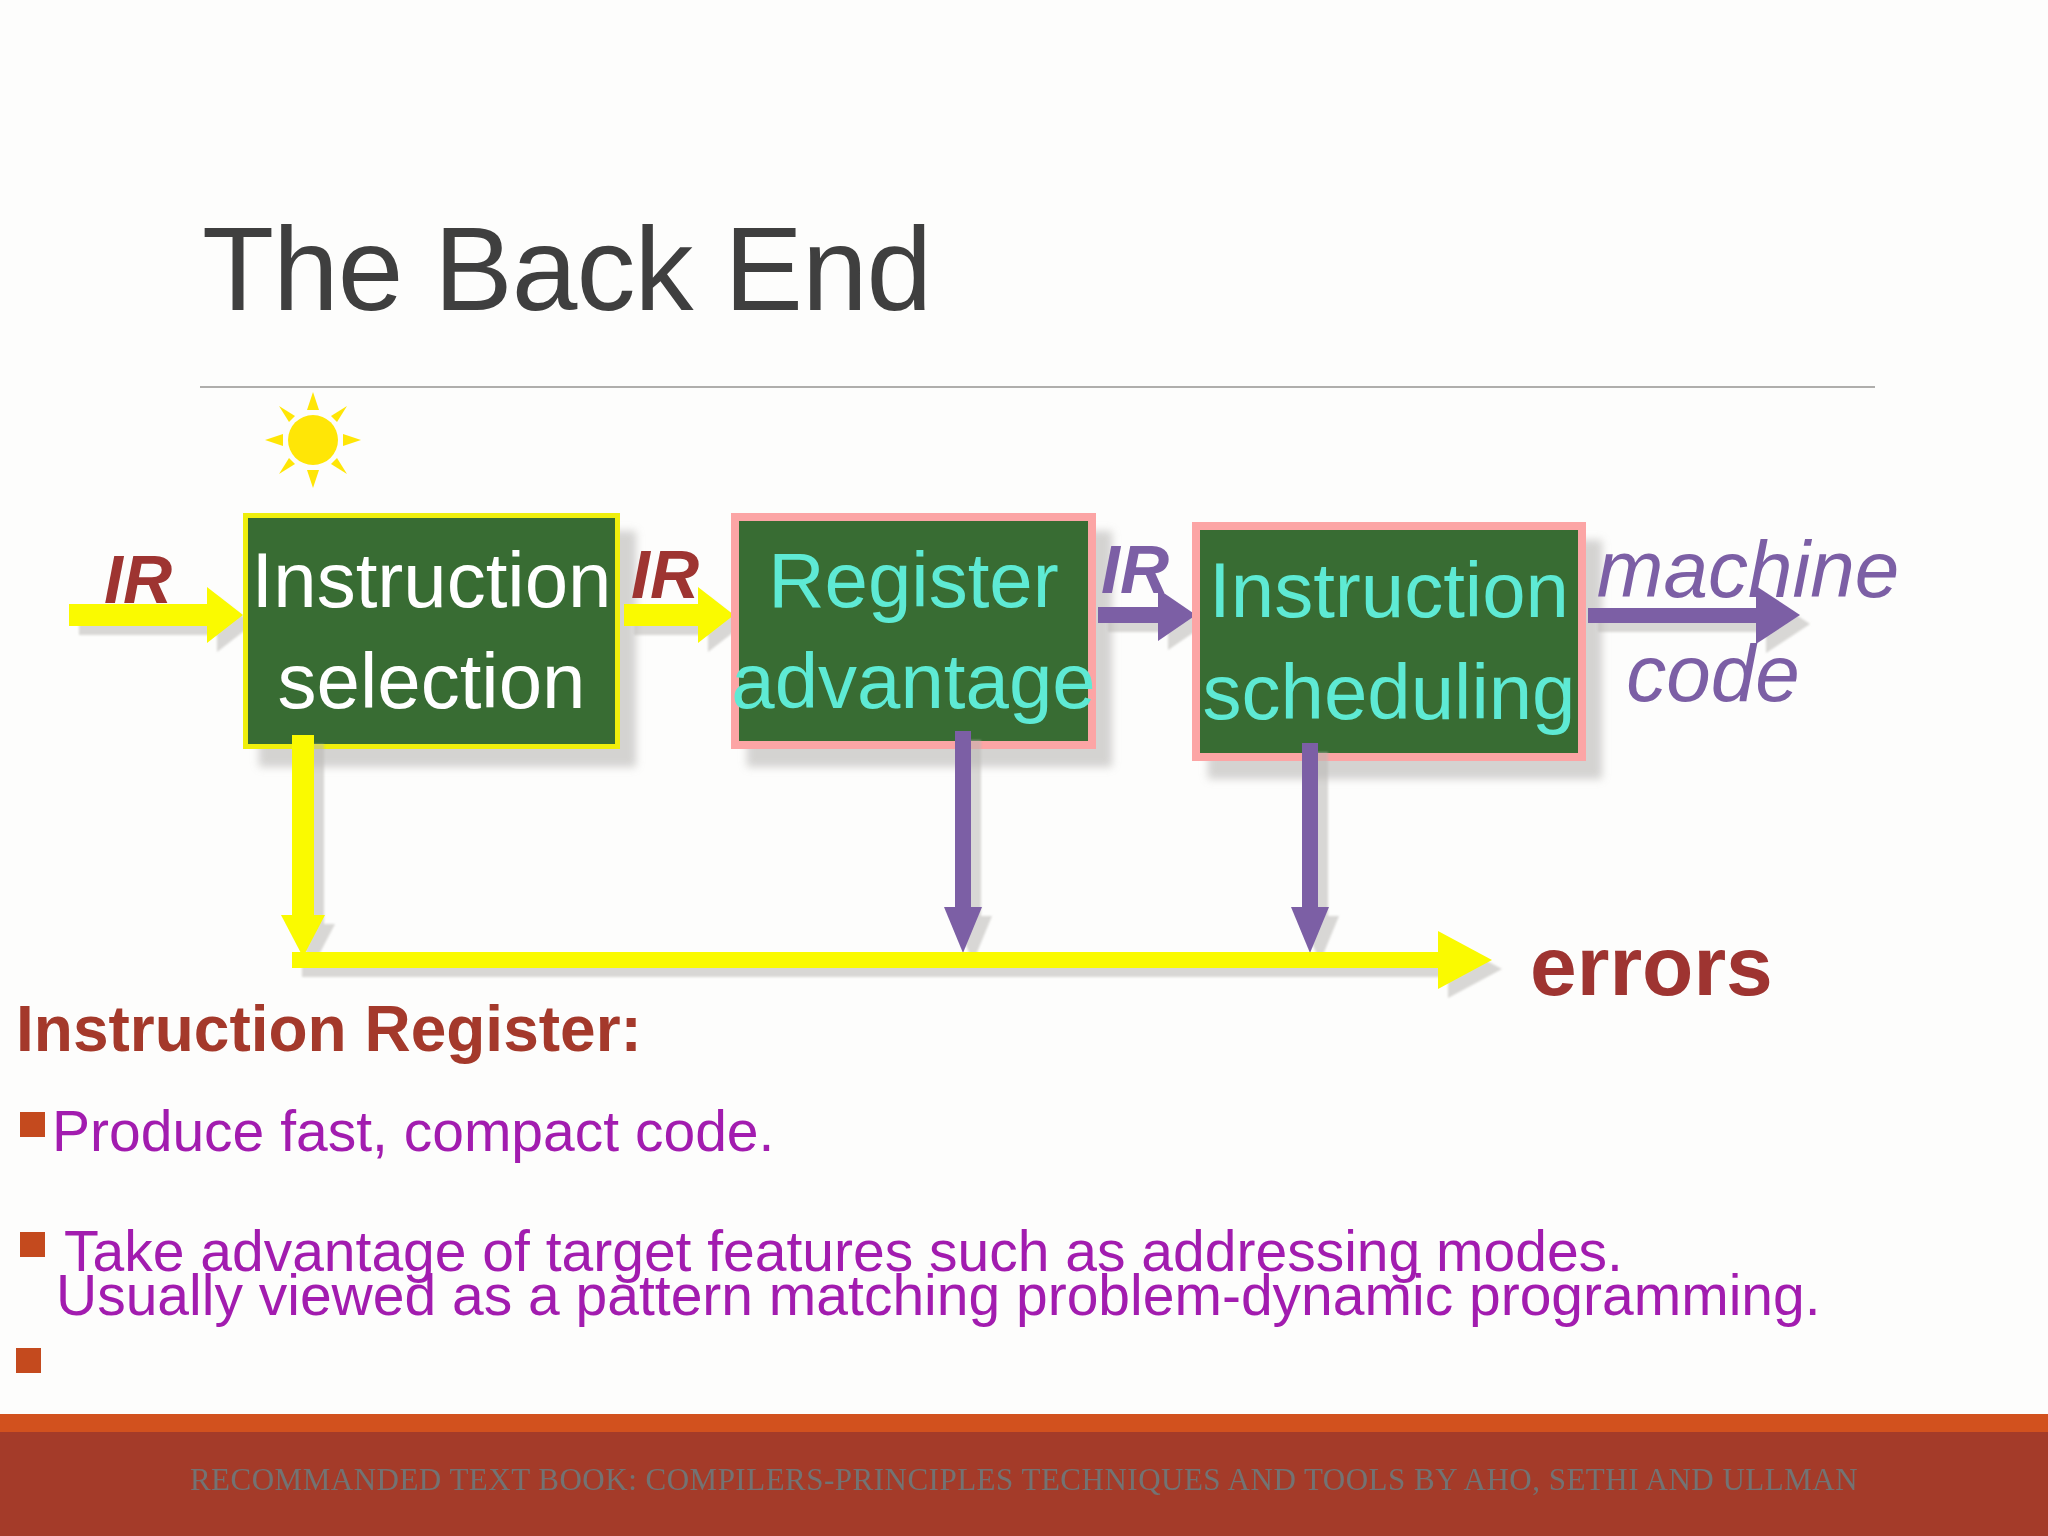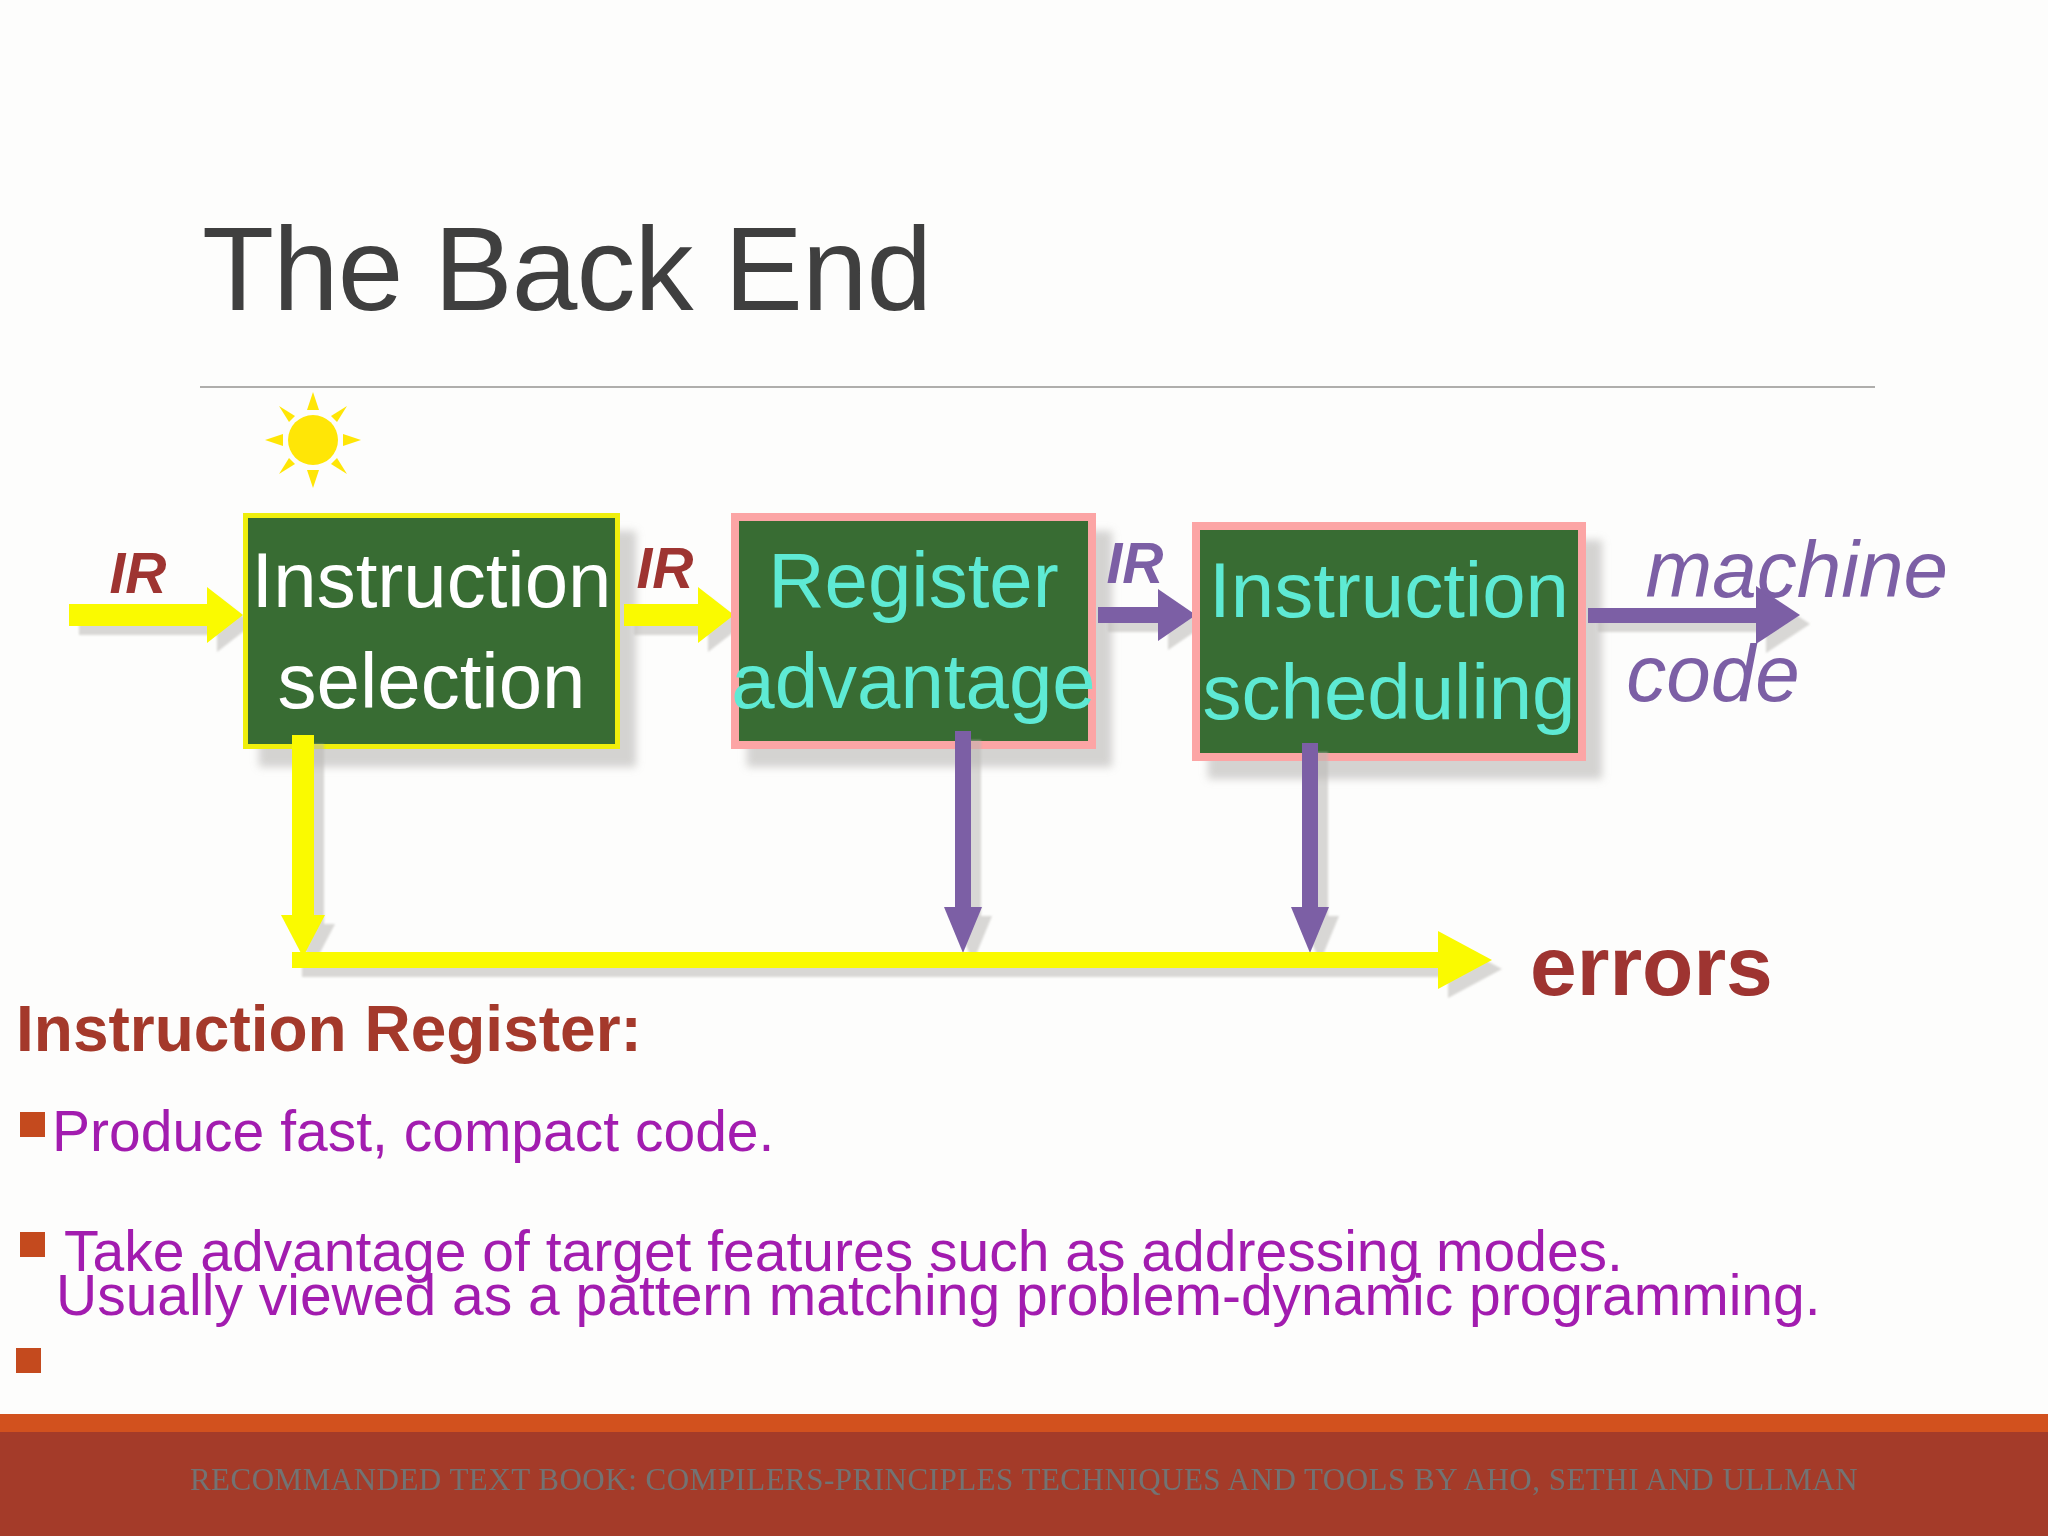--- a/index.html
+++ b/index.html
@@ -5,21 +5,21 @@
   html,body{margin:0;padding:0;background:#ffffff;}
   #slide{
     position:relative;width:2048px;height:1536px;overflow:hidden;
     background:#fdfdfc;font-family:"Liberation Sans",sans-serif;
   }
   .abs{position:absolute;}
   
   #title{left:202px;top:208px;font-size:118px;color:#3f3f3f;letter-spacing:-1px;line-height:1.05;}
   #divider{left:200px;top:386px;width:1675px;height:2px;background:#afaeac;}
   
-  .ir{font-size:57px;font-weight:bold;font-style:italic;color:#9e3431;text-align:center;}
+  .ir{font-size:68px;font-weight:bold;font-style:italic;color:#9e3431;text-align:center;}
   .ir.purple{color:#7c5fa5;}
   .outword{font-size:80px;font-style:italic;color:#7c5fa5;text-align:center;}
   .errors{font-size:84px;font-weight:bold;color:#9e3431;}
   
   .dbox{
     box-sizing:border-box;display:flex;flex-direction:column;align-items:center;justify-content:center;
     background:#386c33;box-shadow:16px 18px 8px rgba(150,148,145,0.4);
     font-size:78px;line-height:1.3;text-align:center;margin-top:16px;
   }
   .dbox.yellowb{border:5px solid #efef0c;color:#ffffff;}
@@ -95,21 +95,21 @@
 
   <div class="abs dbox purpleb" style="left:1192px;top:506px;width:394px;height:239px;">
     <div>Instruction</div>
     <div>scheduling</div>
   </div>
 
   <div class="abs shadowed">
     <div class="shaft-h" style="left:1588px;top:608px;width:170px;height:15px;background:#7c5fa5;"></div>
     <div class="head-right" style="left:1756px;top:586px;border-top:29px solid transparent;border-bottom:29px solid transparent;border-left:44px solid #7c5fa5;"></div>
   </div>
-  <div class="abs outword" style="left:1618px;top:524px;width:330px;text-align:right;">machine</div>
+  <div class="abs outword" style="left:1583px;top:524px;width:330px;">machine</div>
   <div class="abs outword" style="left:1593px;top:628px;width:240px;">code</div>
 
   <div class="abs shadowed">
     <div class="shaft-v" style="left:292px;top:735px;width:22px;height:180px;background:#fafa00;"></div>
     <div class="head-down" style="left:281px;top:915px;border-left:22px solid transparent;border-right:22px solid transparent;border-top:42px solid #fafa00;"></div>
   </div>
 
   <div class="abs shadowed">
     <div class="shaft-v" style="left:955px;top:731px;width:16px;height:176px;background:#7c5fa5;"></div>
     <div class="head-down" style="left:944px;top:907px;border-left:19px solid transparent;border-right:19px solid transparent;border-top:46px solid #7c5fa5;"></div>

